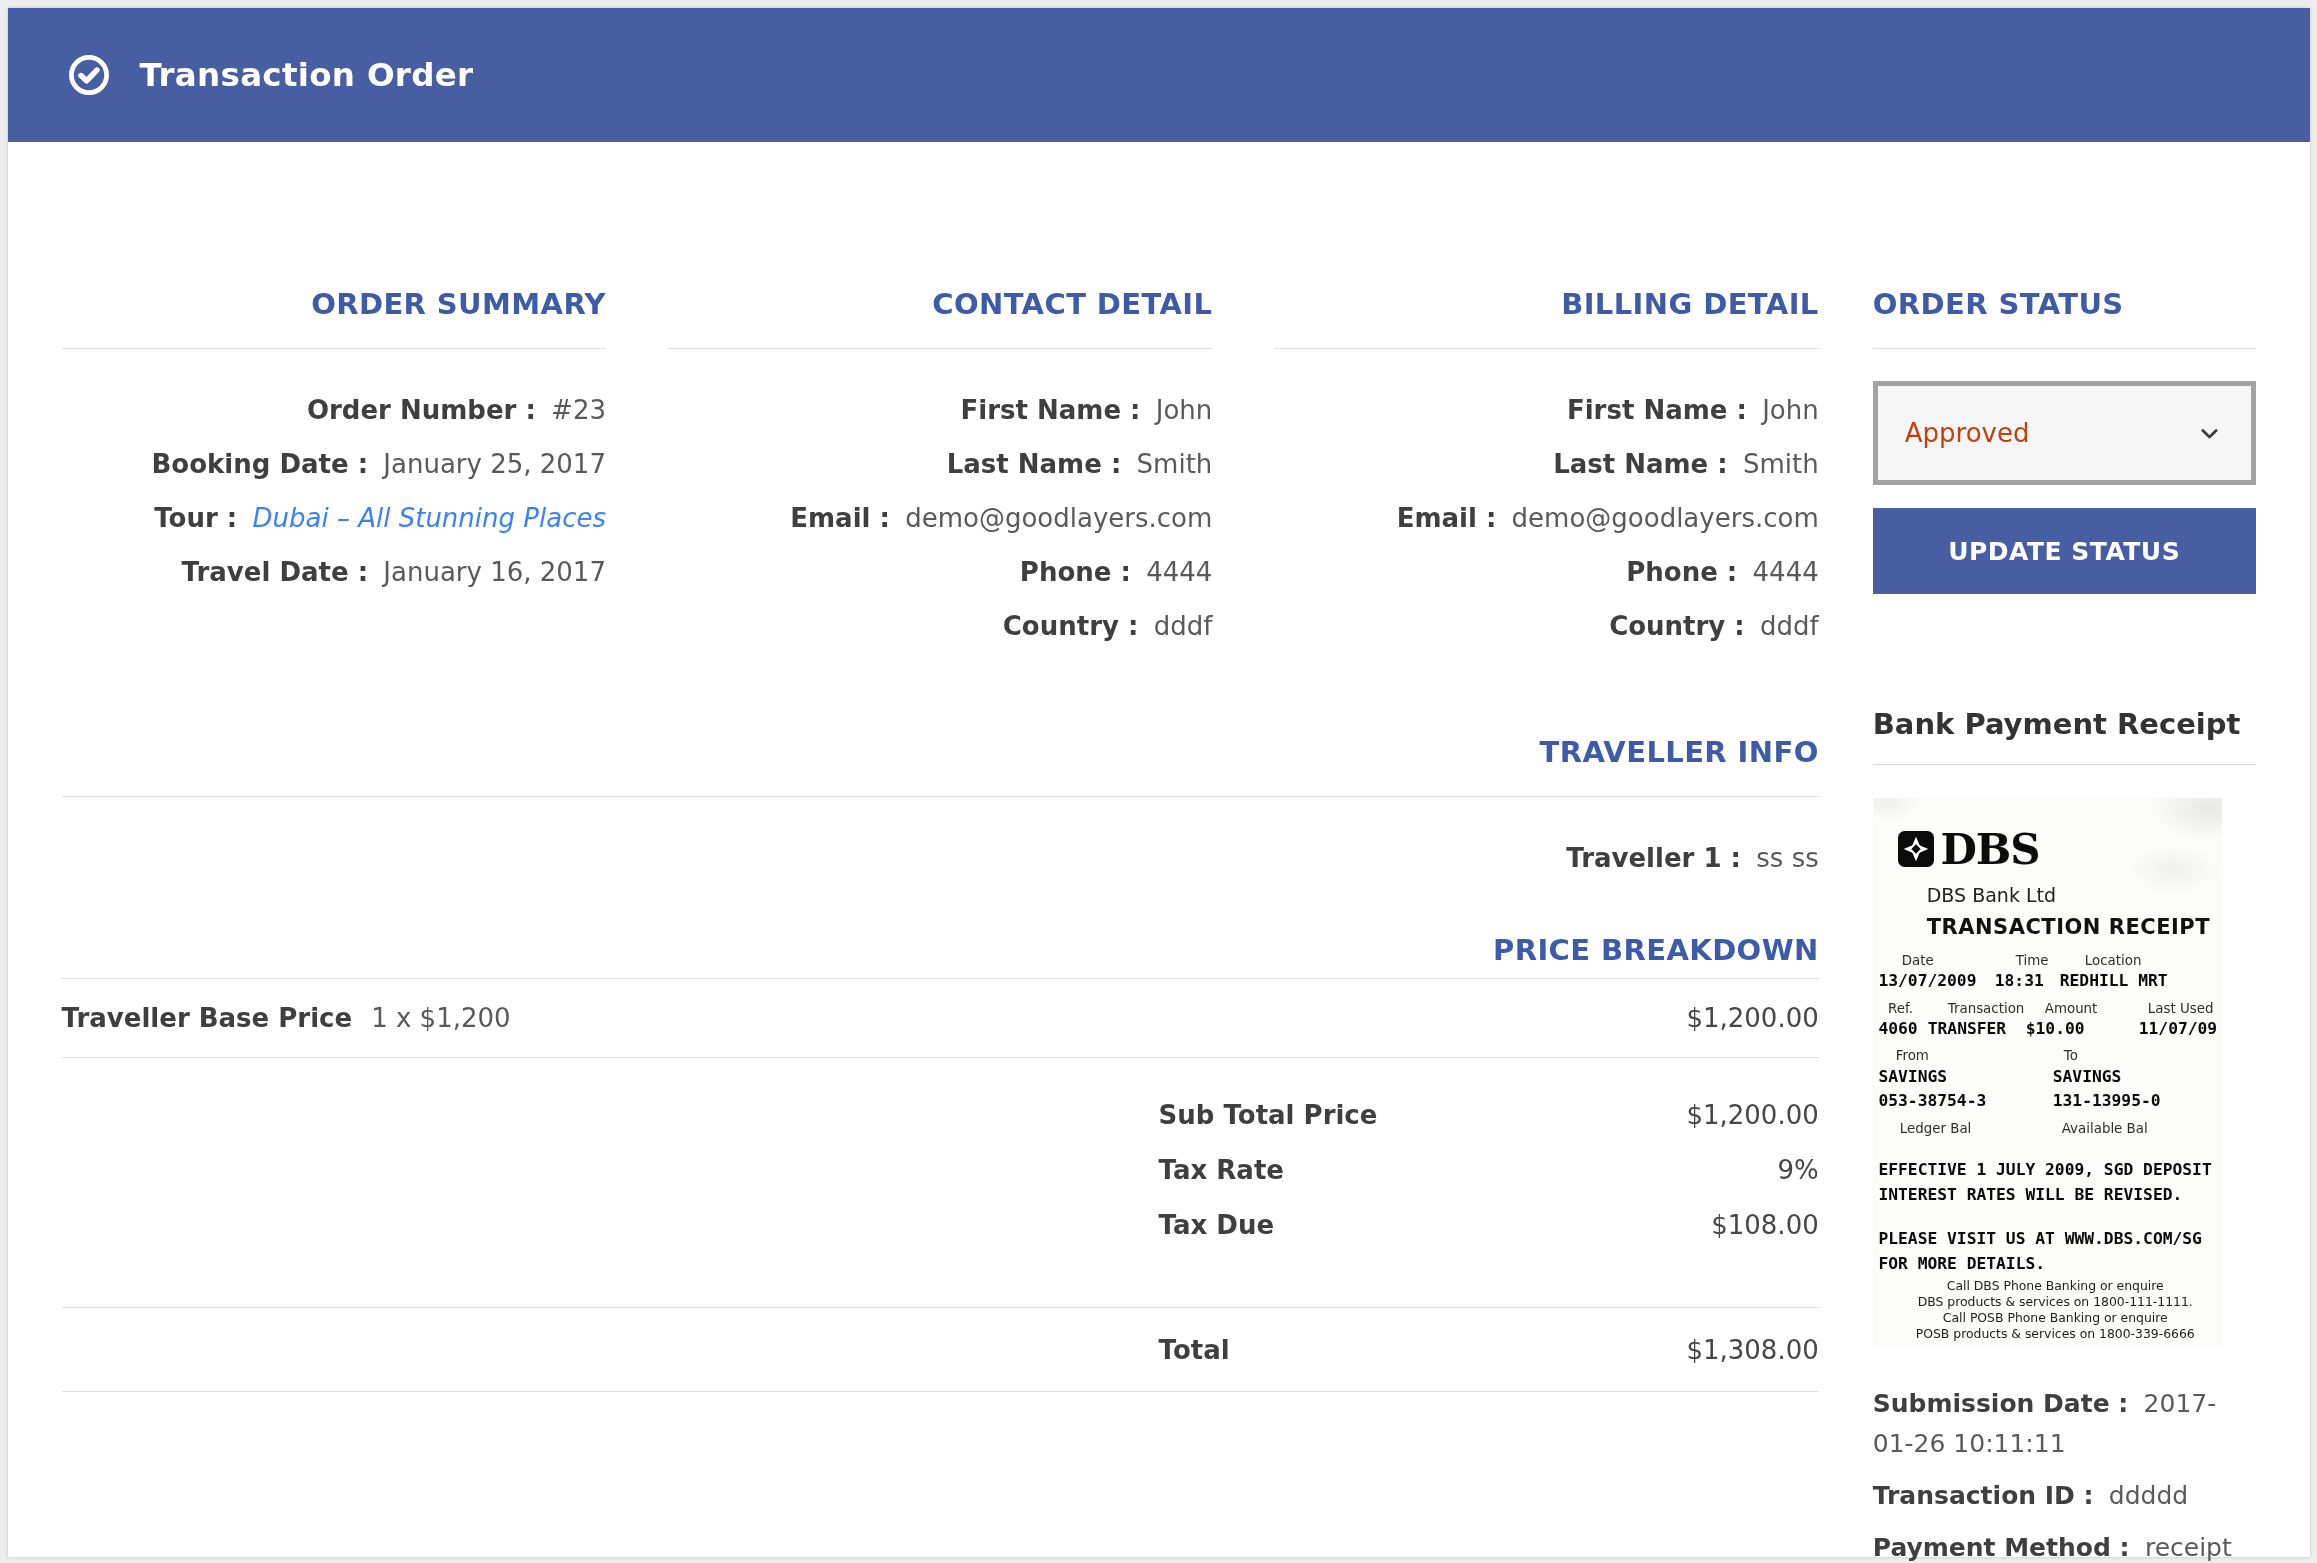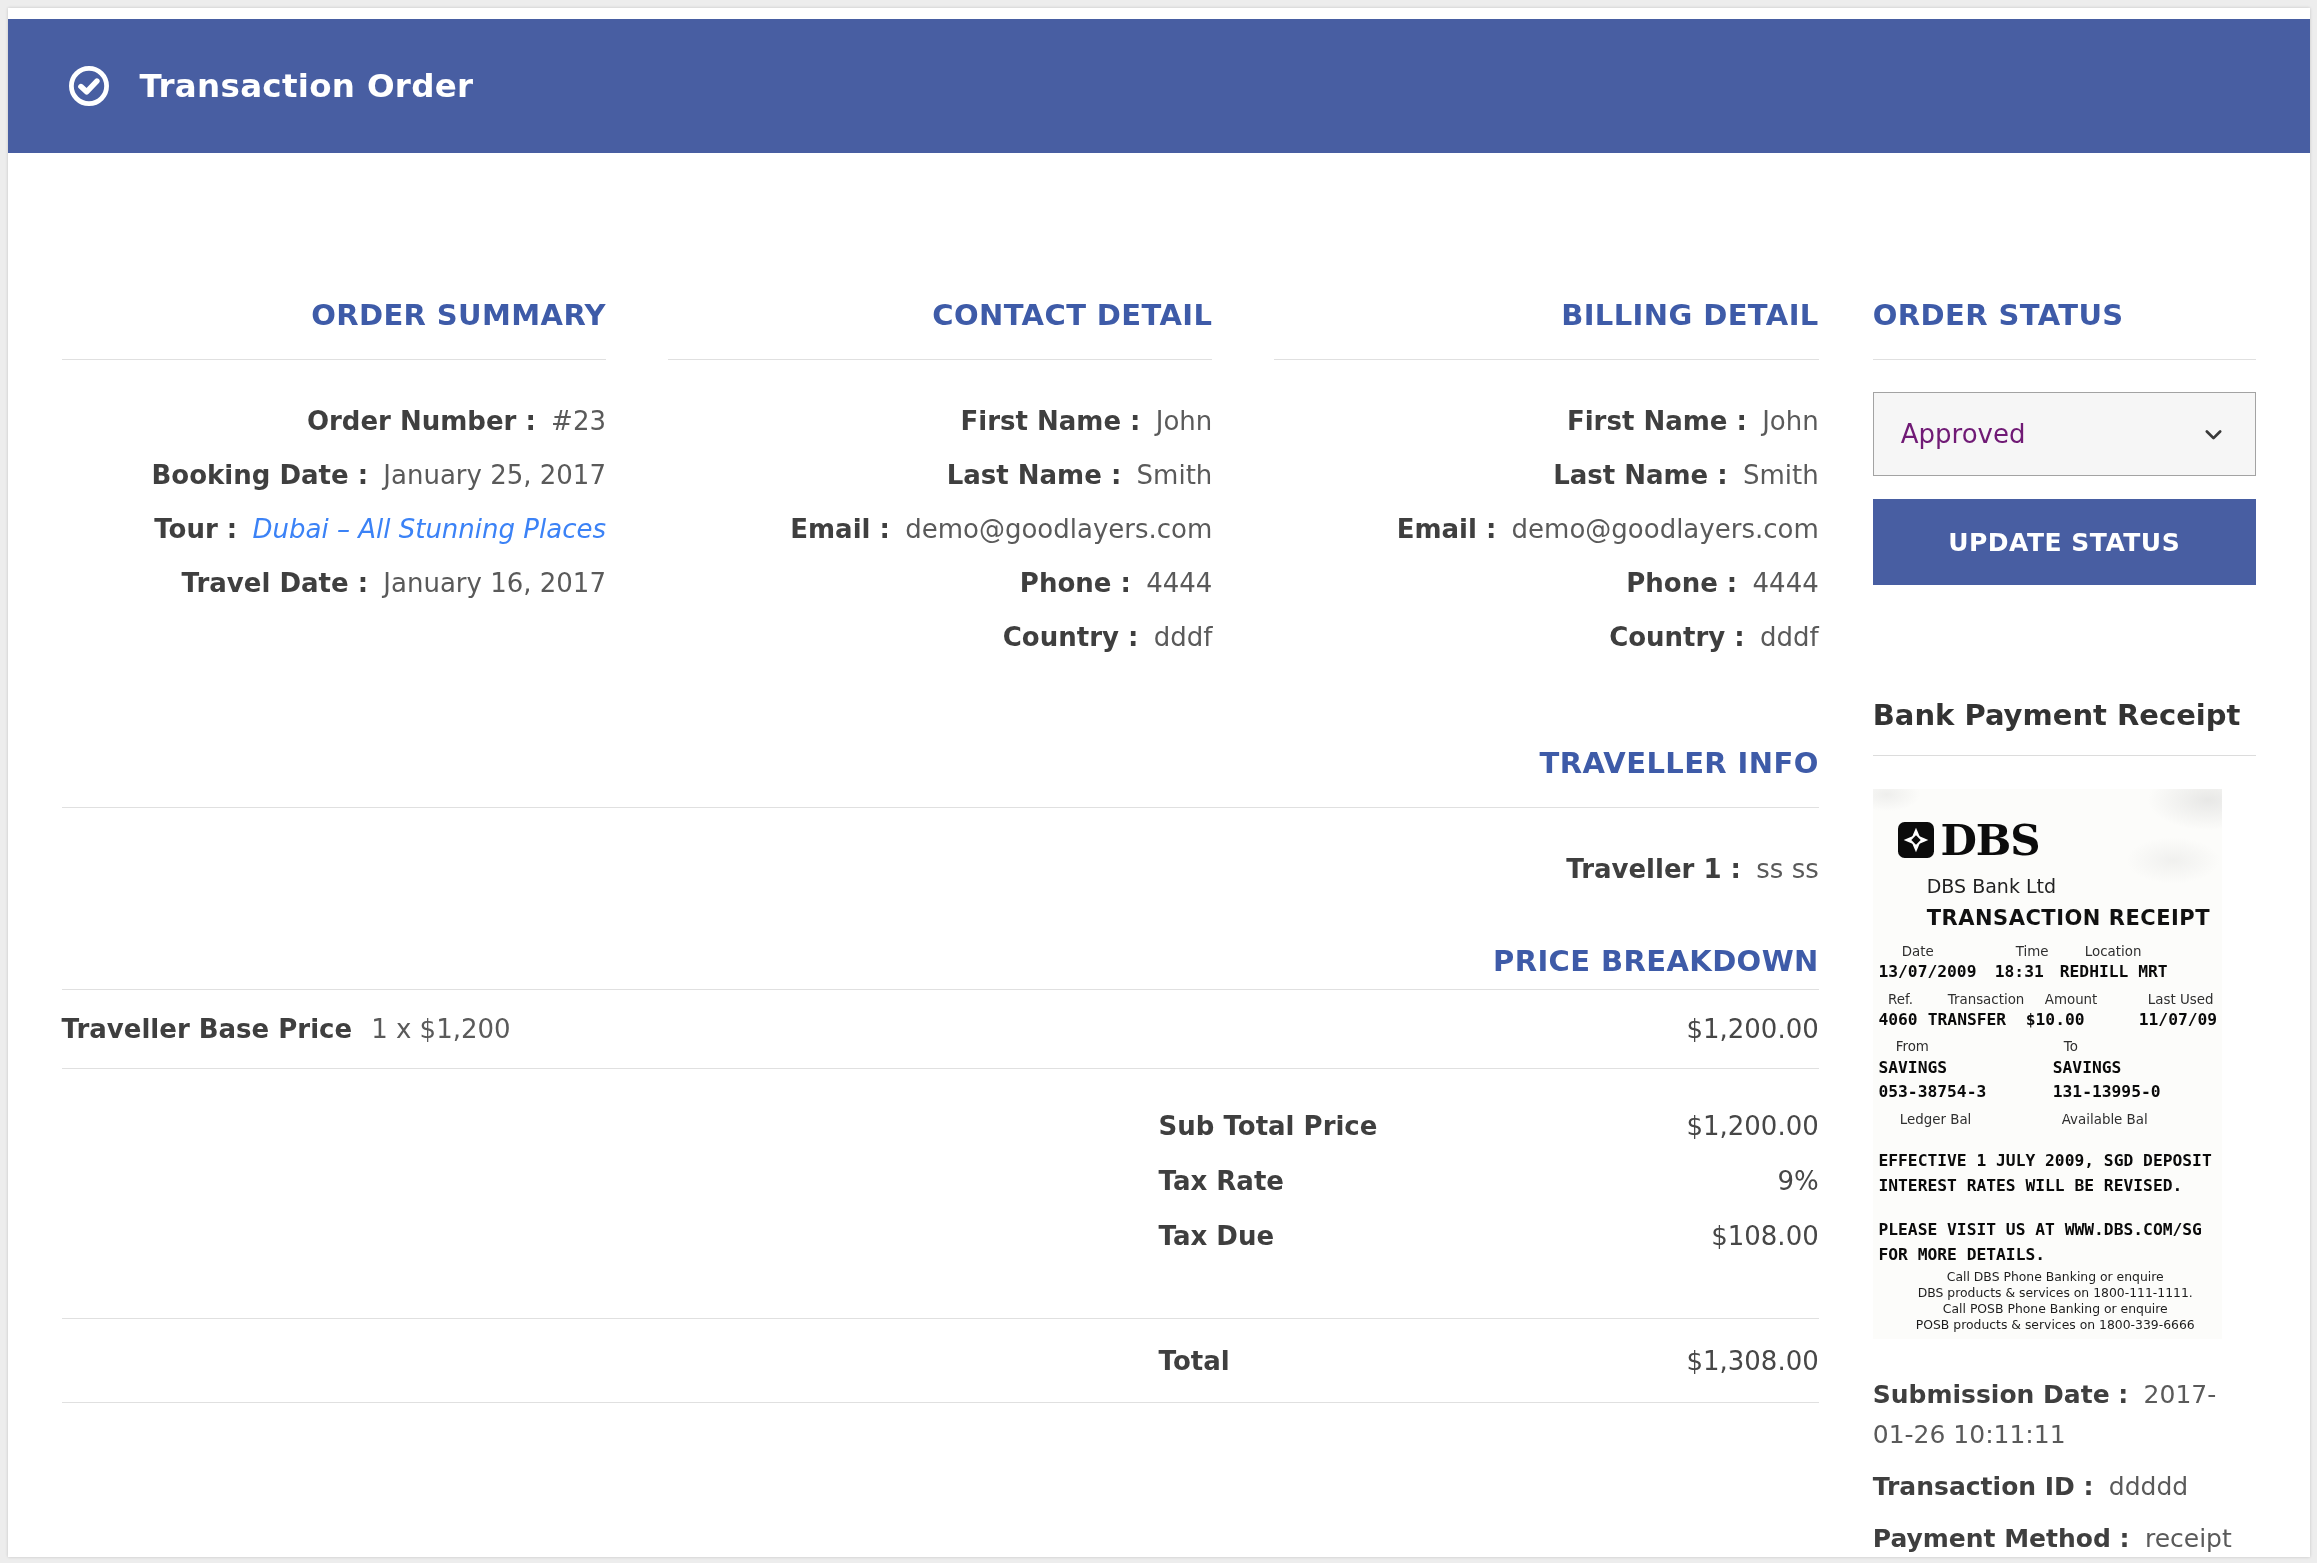--- a/index.html
+++ b/index.html
@@ -10,21 +10,20 @@
     overflow:hidden;
   }
   .frame {
     position:absolute; left:7.6px; top:7.6px; width:2302px; height:1549px;
     background:#ffffff; box-shadow:0 0 2.9px rgba(0,0,0,.18);
   }
   
   .topbar {
     height:134px; background:#485ea2; display:flex; align-items:center;
     padding-left:59px;
-    margin-top:11px;
   }
   .topbar-icon { width:44px; height:44px; display:inline-flex; }
   .topbar-title {
     margin-left:29px; color:#ffffff; font-size:32.5px; font-weight:700;
     letter-spacing:0.3px;
   }
   
   .content { display:flex; padding:0 54px; }
   .main { width:1767px; padding-top:143px;text-align:right; }
   .sidebar { width:385px; margin-left:54px; padding-top:143px; }
@@ -57,22 +56,22 @@
   }
   .summary-label { font-weight:700; color:#3f3f3f; }
   .summary-amount { color:#474747; }
   .pb-total {
     display:flex; justify-content:space-between; align-items:center;
     height:84px; padding-left:1097px; font-size:26px;
     border-bottom:1.9px solid #e0e0e0;
   }
   
   .select-box {
-    margin-top:32.5px; height:84px; background:#f6f6f6; border:1px solid #a3a3a3;
-    display:flex; align-items:center; padding:0 27px; font-size:26px; color:#701a75;
+    margin-top:32.5px; height:104px; background:#f6f6f6; border:5px solid #a3a3a3;
+    display:flex; align-items:center; padding:0 27px; font-size:26px; color:#c2410c;
     cursor:pointer;
   }
   .chevron { margin-left:auto; display:inline-flex; }
   .update-btn {
     margin-top:23px; width:100%; height:86px; background:#485ea2; border:none;
     color:#fff; font-size:25px; font-weight:700; letter-spacing:0.5px;
     font-family:inherit; display:flex; align-items:center; justify-content:center;
     cursor:pointer;
   }
   .receipt-title { margin-top:111px; font-size:29px; line-height:38px; font-weight:700; color:#333; }

